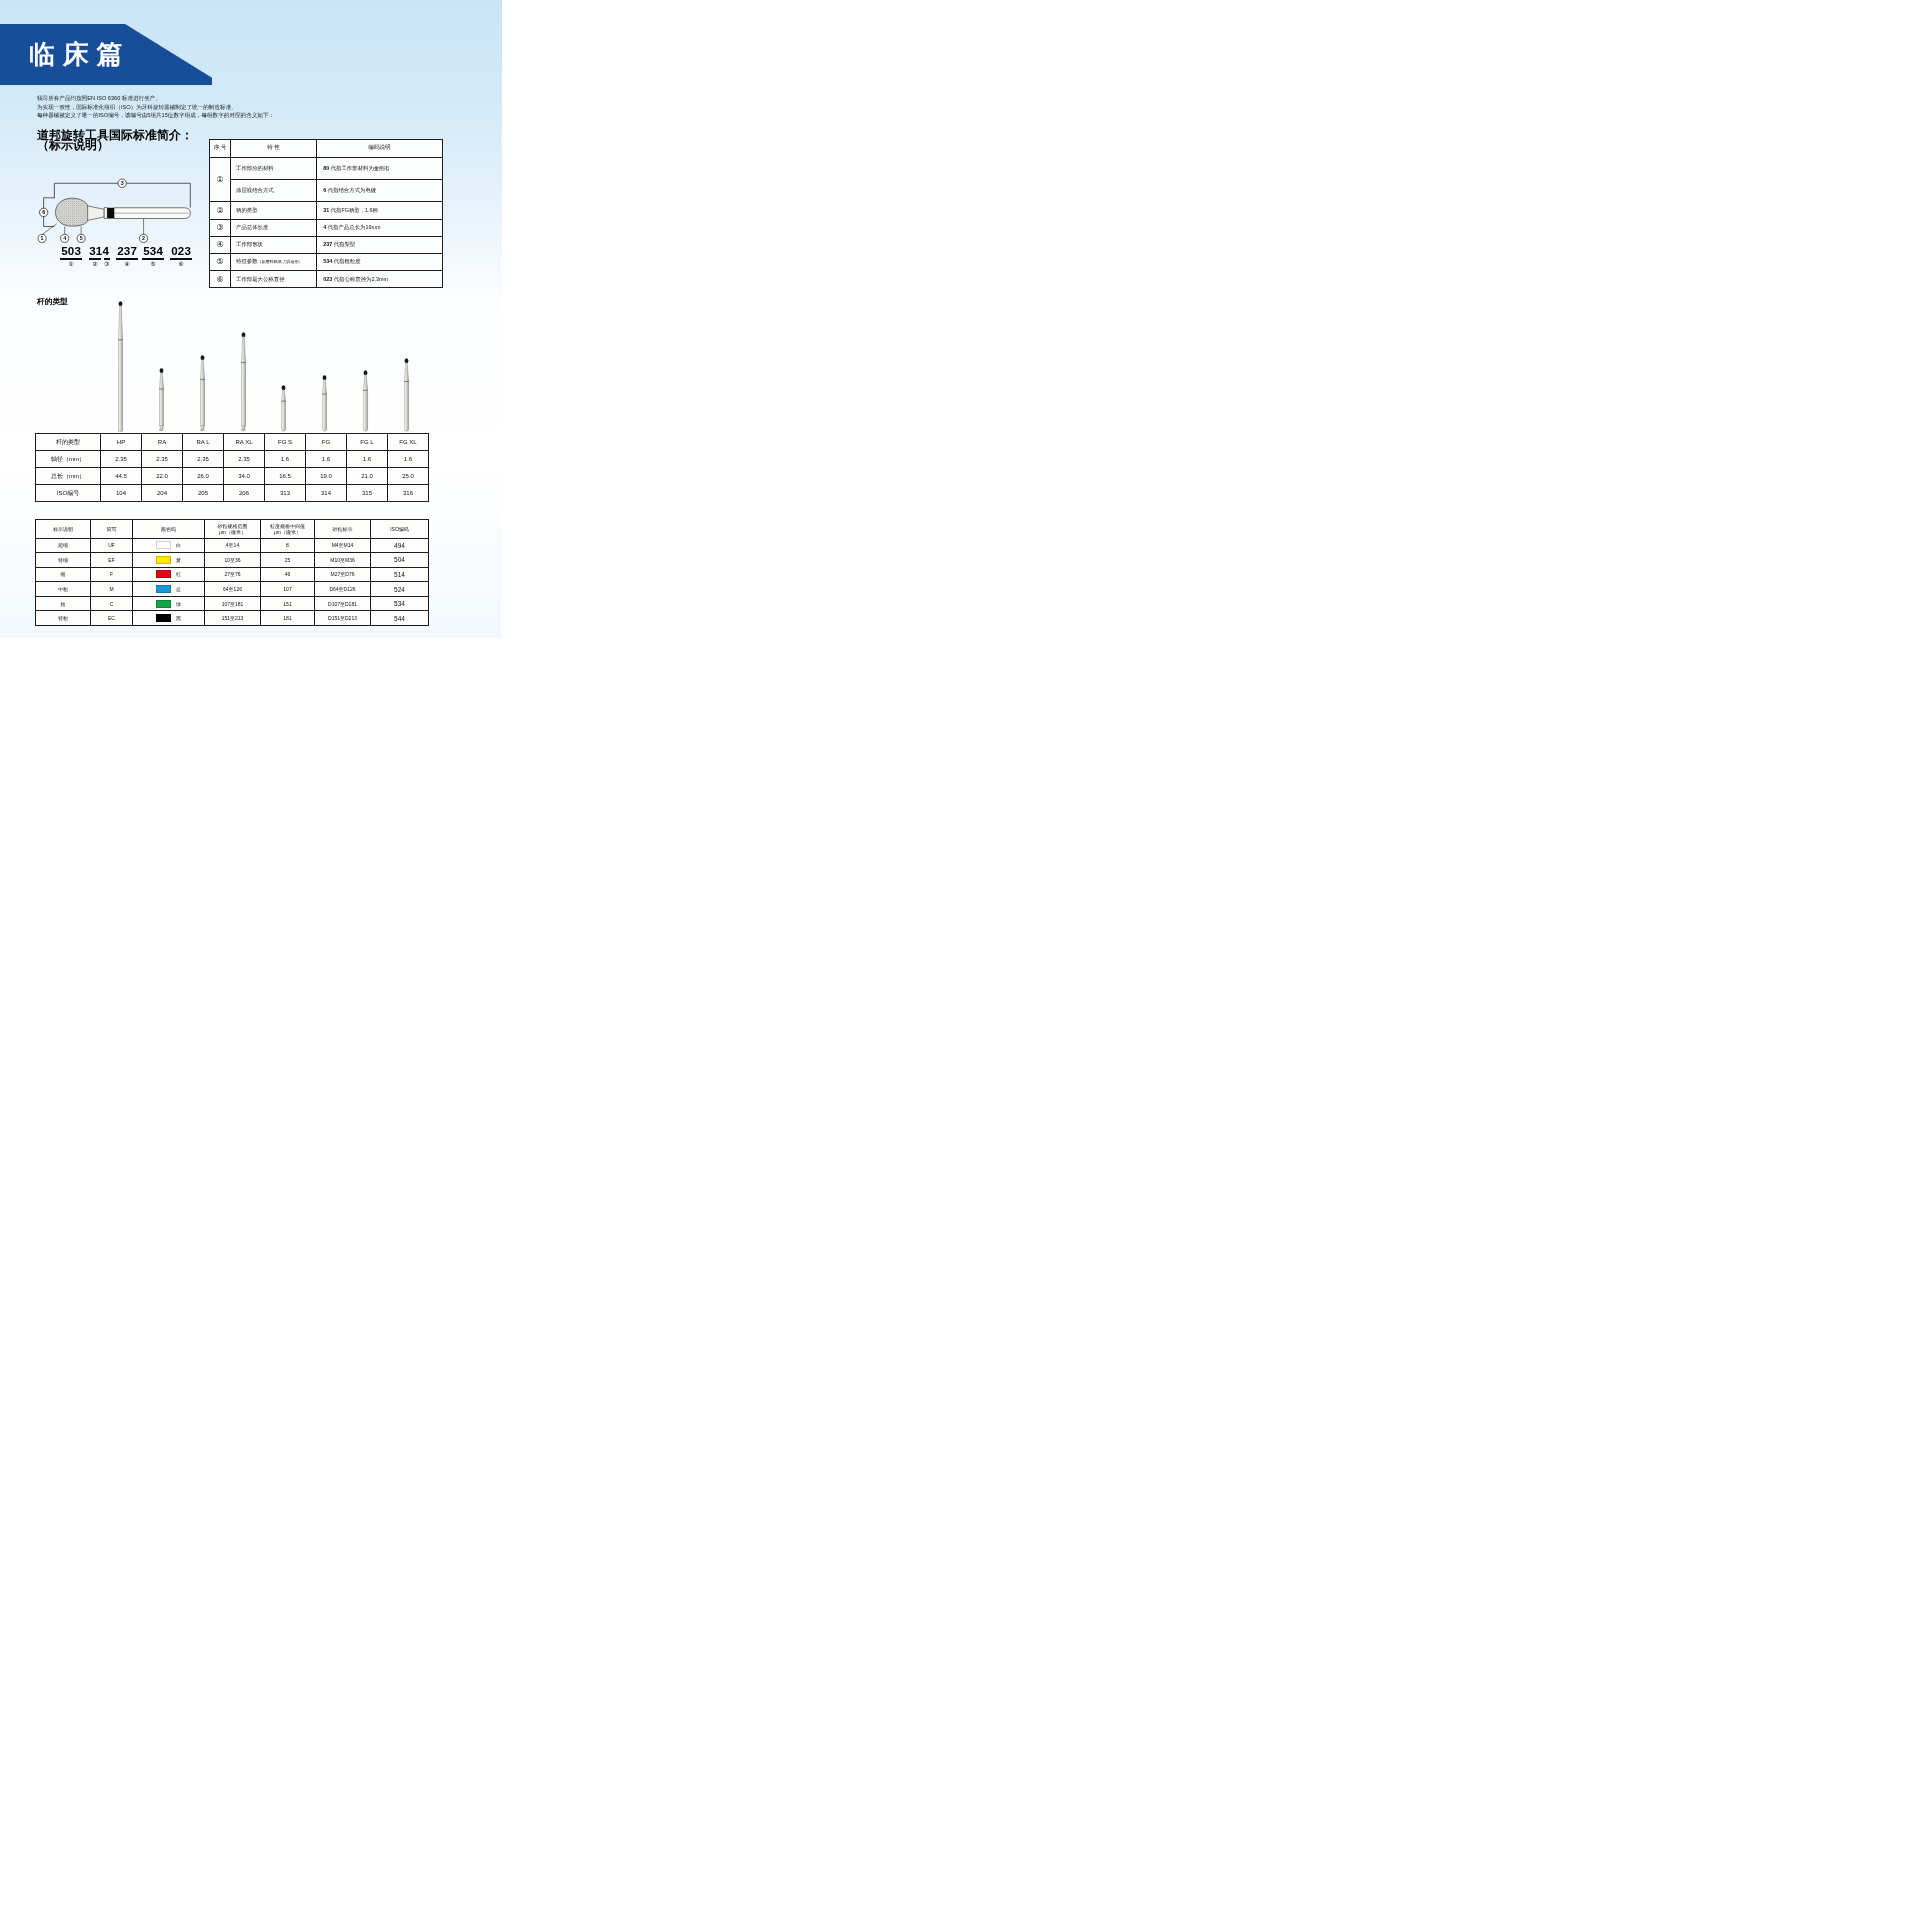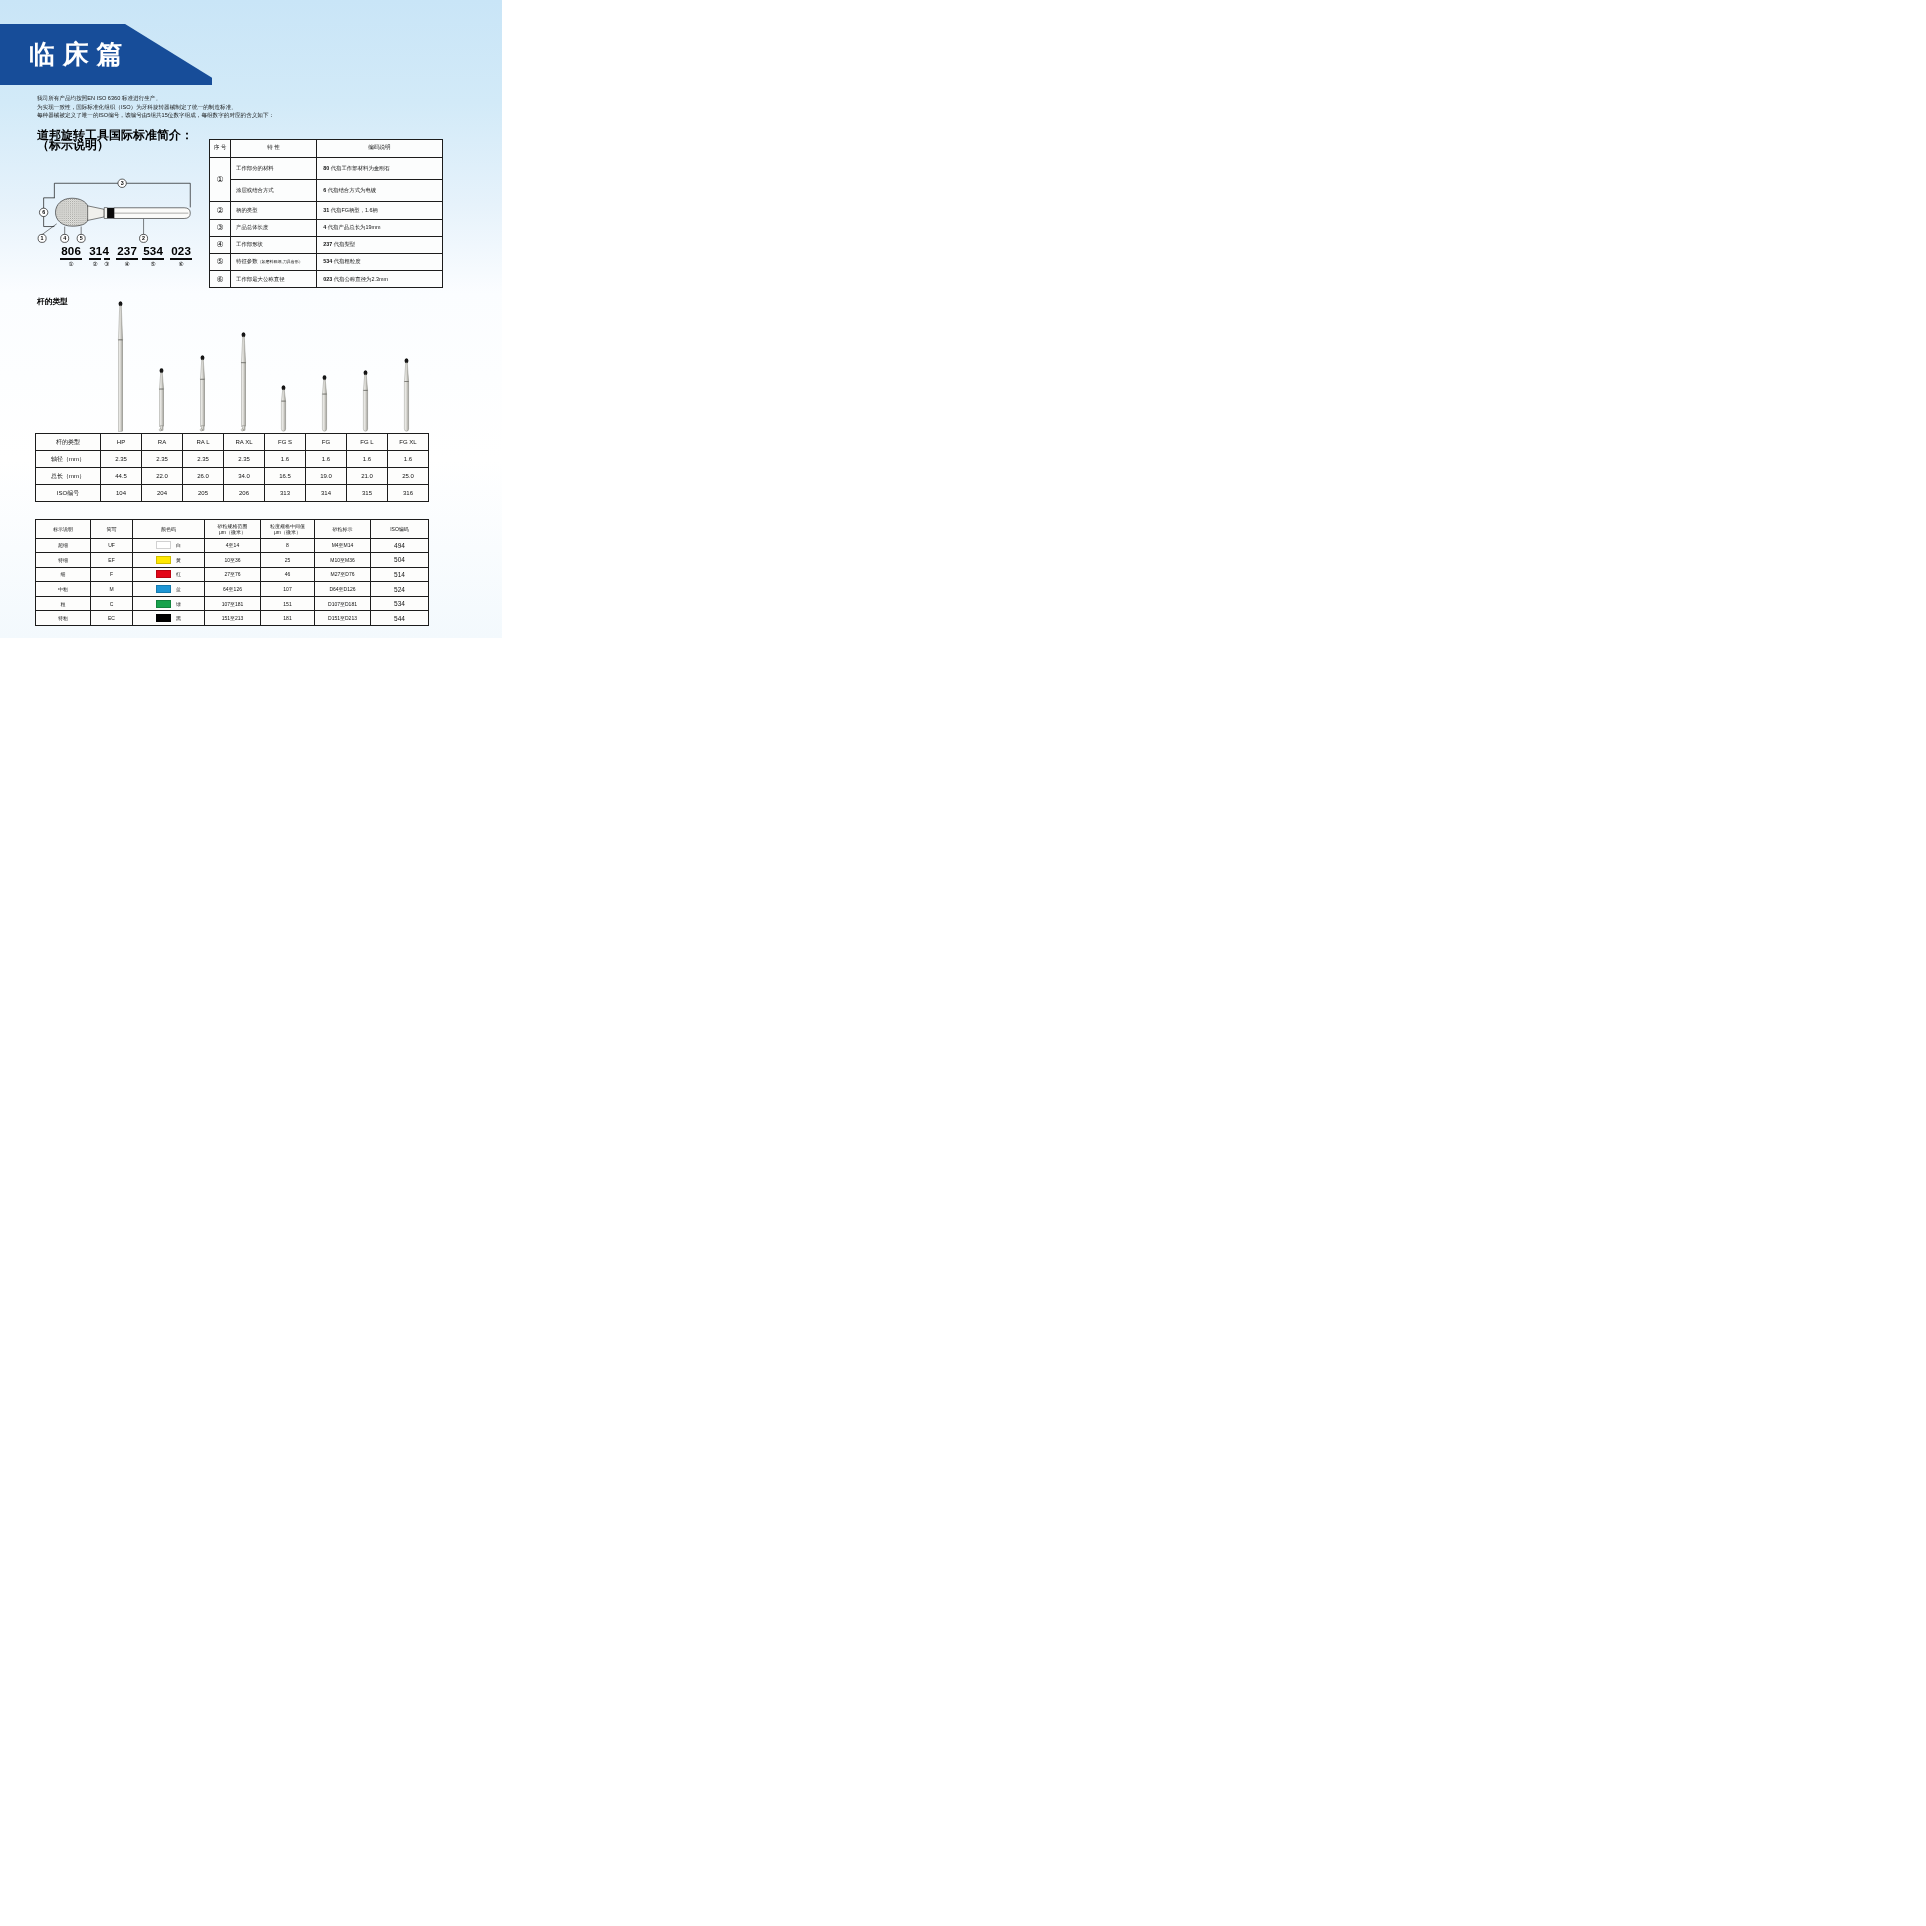--- a/index.html
+++ b/index.html
@@ -132,21 +132,21 @@
     <circle cx="76" cy="163" r="10.5" fill="#fff" stroke="#141414" stroke-width="1.8"></circle>
     <text x="76" y="168" text-anchor="middle" font-size="14" font-weight="bold">4</text>
     <circle cx="119" cy="163" r="10.5" fill="#fff" stroke="#141414" stroke-width="1.8"></circle>
     <text x="119" y="168" text-anchor="middle" font-size="14" font-weight="bold">5</text>
     <circle cx="282" cy="163" r="10.5" fill="#fff" stroke="#141414" stroke-width="1.8"></circle>
     <text x="282" y="168" text-anchor="middle" font-size="14" font-weight="bold">2</text>
   </svg>
 
   <div class="code-row" id="codeRow">
       <div class="code-group" style="left: 25px;">
-        <div class="cg-digits">806</div>
+        <div class="cg-digits">503</div>
         <div class="cg-cols">
           <div class="cg-col" style="width: 100%;">
             <div class="cg-bar"></div>
             <div class="cg-mark">①</div>
           </div>
         </div>
       </div>
       <div class="code-group" style="left: 53px;">
         <div class="cg-digits">314</div>
         <div class="cg-cols">

